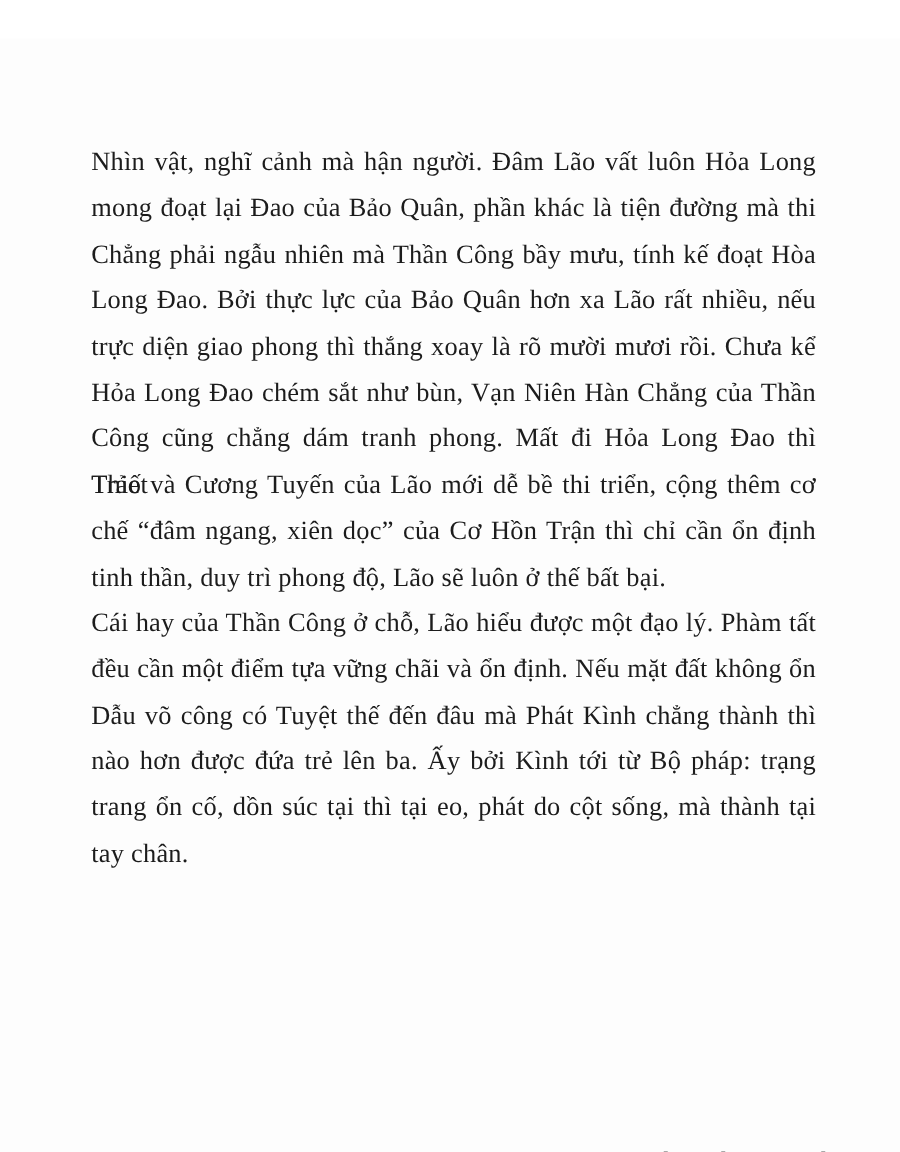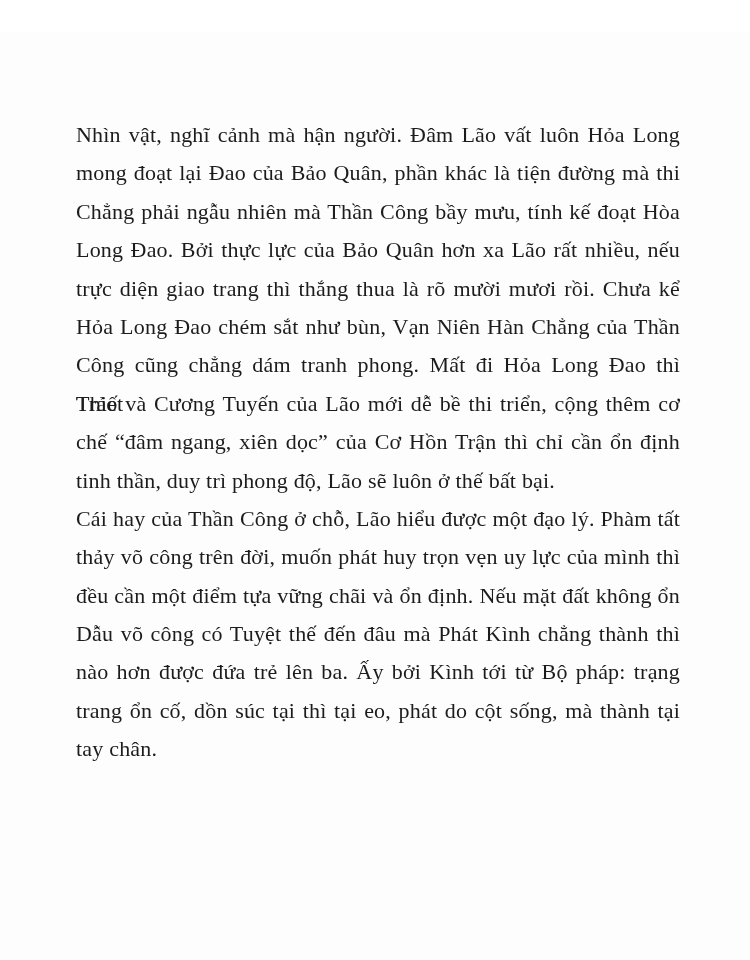--- a/index.html
+++ b/index.html
@@ -57,31 +57,30 @@
   <div class="content">
 
     <div class="paragraph">
       <div class="line j">Nhìn vật, nghĩ cảnh mà hận người. Đâm Lão vất luôn Hỏa Long</div>
       <div class="line j">mong đoạt lại Đao của Bảo Quân, phần khác là tiện đường mà thi</div>
     </div>
 
     <div class="paragraph">
       <div class="line j">Chẳng phải ngẫu nhiên mà Thần Công bầy mưu, tính kế đoạt Hòa</div>
       <div class="line j">Long Đao. Bởi thực lực của Bảo Quân hơn xa Lão rất nhiều, nếu</div>
-      <div class="line j">trực diện giao trang thì thắng thua là rõ mười mươi rồi. Chưa kể</div>
+      <div class="line j">trực diện giao phong thì thắng xoay là rõ mười mươi rồi. Chưa kể</div>
       <div class="line j">Hỏa Long Đao chém sắt như bùn, Vạn Niên Hàn Chẳng của Thần</div>
       <div class="line j">Công cũng chẳng dám tranh phong. Mất đi Hỏa Long Đao thì Thiết</div>
       <div class="line j">Trảo và Cương Tuyến của Lão mới dễ bề thi triển, cộng thêm cơ</div>
       <div class="line j">chế “đâm ngang, xiên dọc” của Cơ Hồn Trận thì chỉ cần ổn định</div>
       <div class="line">tinh thần, duy trì phong độ, Lão sẽ luôn ở thế bất bại.</div>
     </div>
 
     <div class="paragraph">
       <div class="line j">Cái hay của Thần Công ở chỗ, Lão hiểu được một đạo lý. Phàm tất</div>
-      <div class="line j">thảy võ công trên đời, muốn phát huy trọn vẹn uy lực của mình thì</div>
       <div class="line j">đều cần một điểm tựa vững chãi và ổn định. Nếu mặt đất không ổn</div>
     </div>
 
     <div class="paragraph">
       <div class="line j">Dẫu võ công có Tuyệt thế đến đâu mà Phát Kình chẳng thành thì</div>
       <div class="line j">nào hơn được đứa trẻ lên ba. Ấy bởi Kình tới từ Bộ pháp: trạng</div>
       <div class="line j">trang ổn cố, dồn súc tại thì tại eo, phát do cột sống, mà thành tại</div>
       <div class="line">tay chân.</div>
     </div>
 

